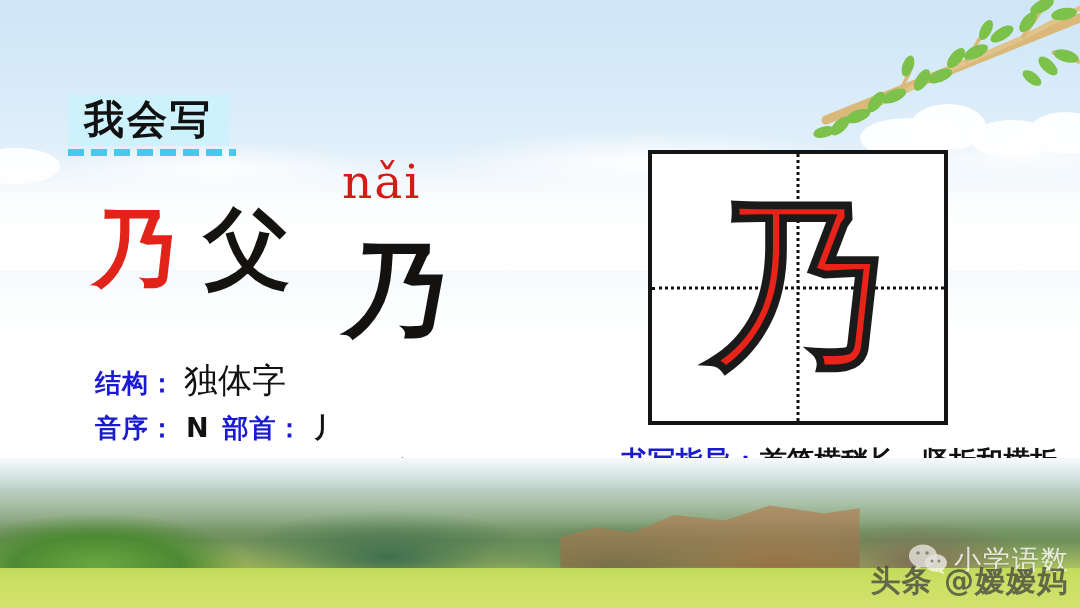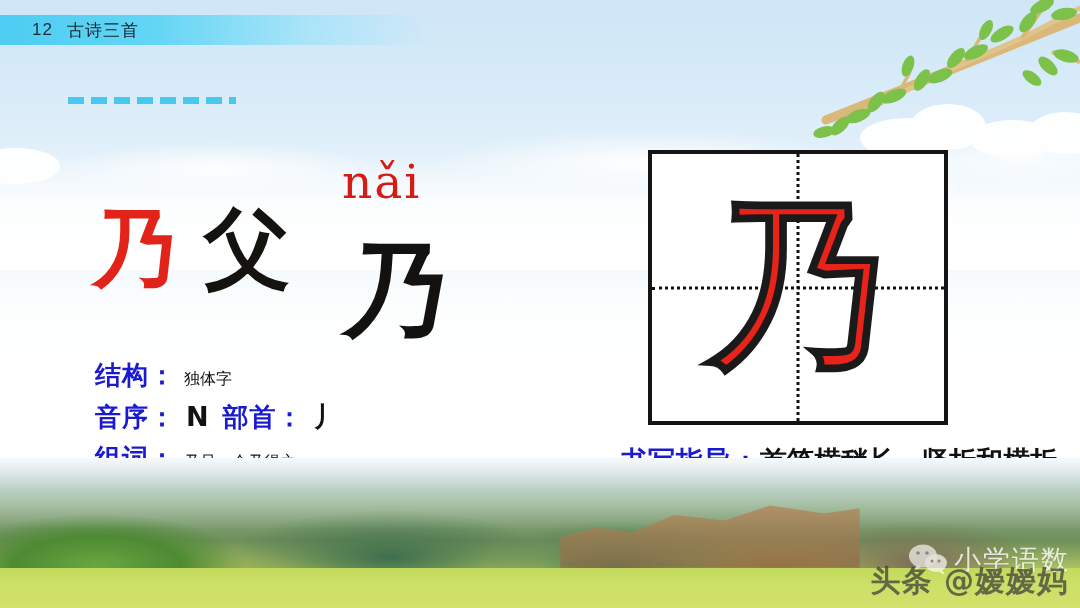--- a/index.html
+++ b/index.html
@@ -86,21 +86,21 @@
   }
 
   
   .info{position:absolute;left:95px;top:358px;width:520px;}
   .row{display:flex;align-items:baseline;margin-bottom:6px;white-space:nowrap;}
   .lbl{
     color:#1a1ad0;font-weight:bold;font-size:26px;letter-spacing:1px;
     font-family:Liberation Sans, sans-serif;
   }
   .val{
-    color:#111;font-size:16px;margin-left:8px;
+    color:#111;font-size:34px;margin-left:8px;
     font-family:Liberation Mono, monospace;
   }
   .lbl.second{margin-left:14px;}
   .valmono{color:#111;font-size:27px;font-weight:bold;margin-left:10px;
     font-family:"DejaVu Sans","Liberation Sans",sans-serif;}
 
   .sentence{
     position:absolute;left:95px;top:495px;width:470px;
     color:#111;font-weight:bold;font-size:27px;line-height:1.26;
     font-family:"DejaVu Sans","Liberation Sans",sans-serif;
@@ -218,26 +218,23 @@
       <ellipse cx="86" cy="102" rx="12" ry="6" transform="rotate(-54 86 102)"></ellipse>
       <ellipse cx="68" cy="116" rx="13" ry="6" transform="rotate(-20 68 116)"></ellipse>
       <ellipse cx="50" cy="126" rx="12" ry="6" transform="rotate(-44 50 126)"></ellipse>
       <ellipse cx="34" cy="132" rx="11" ry="5.5" transform="rotate(-14 34 132)"></ellipse>
       <ellipse cx="276" cy="56" rx="13" ry="6" transform="rotate(16 276 56)"></ellipse>
       <ellipse cx="258" cy="66" rx="12" ry="6" transform="rotate(44 258 66)"></ellipse>
       <ellipse cx="242" cy="78" rx="11" ry="5.5" transform="rotate(36 242 78)"></ellipse>
     </g>
   </svg>
 
-  <div class="headerbar">
-    <span class="num">12</span>
-    <span class="ttl">古诗三首</span>
-  </div>
 
   <div class="tag">
+    <span class="tagtext">我会写</span>
     <div class="dashes"></div>
   </div>
 
   <div class="wordline">
     <span class="ch red">乃</span>
     <span class="ch blk">父</span>
   </div>
   <div class="pinyin">nǎi</div>
   <div class="bigchar">乃</div>
 

